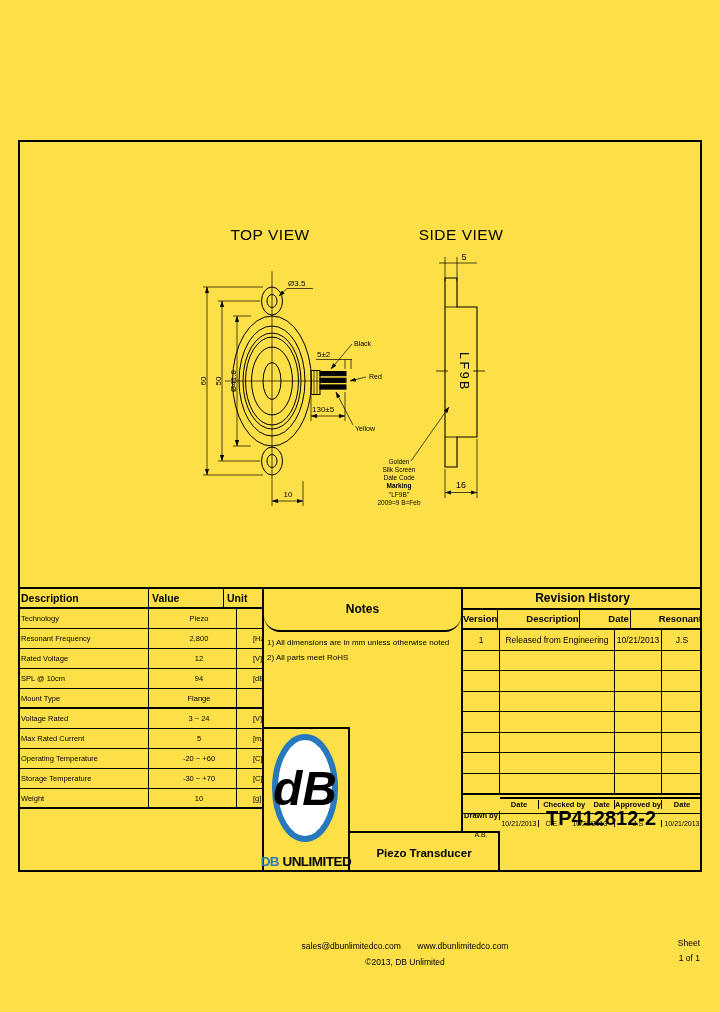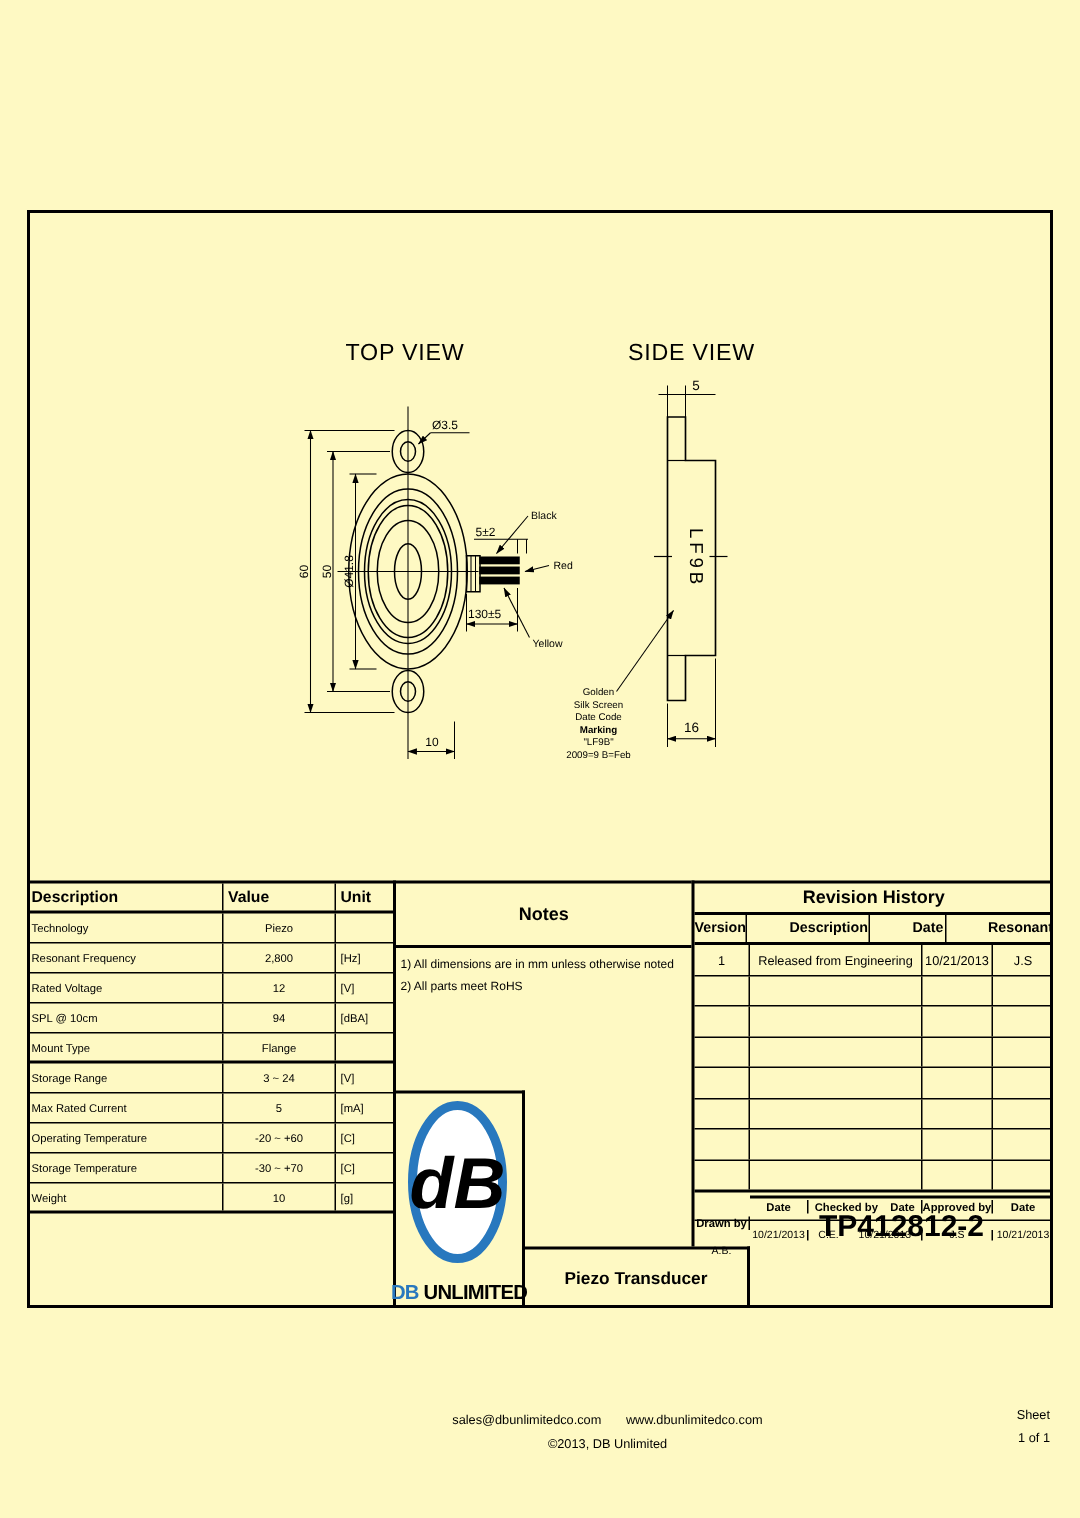--- a/index.html
+++ b/index.html
@@ -1,39 +1,39 @@
 <!DOCTYPE html>
 <html><head>
 <meta charset="utf-8">
 <style>
   html,body{margin:0;padding:0;}
   body{background:#FAF3F9;font-family:"Liberation Sans",sans-serif;color:#000;}
-  #page{position:relative;width:720px;height:1012px;background:#fef9c3;overflow:hidden;}
+  #page{position:relative;width:720px;height:1012px;background:#fde047;overflow:hidden;}
   #page *{box-sizing:border-box;}
   .abs{position:absolute;}
   #frame{left:18px;top:140px;width:684px;height:732px;border:2px solid #000;pointer-events:none;}
   #drawing{left:18px;top:140px;}
   svg text{fill:#000;stroke:none;font-family:"Liberation Sans",sans-serif;}
   .vtitle{font-size:15.5px;letter-spacing:.5px;}
   .d8{font-size:8px;} .d7{font-size:7px;} .d9{font-size:9px;}
   .cal{font-size:6.5px;} .calb{font-size:6.5px;font-weight:bold;}
   .mark-lf9b{font-size:12.5px;letter-spacing:2.5px;}
   
   .tblbox{position:absolute;border-top:2px solid #000;}
   #spec-table{left:18px;top:587px;width:246px;height:285px;border-right:2px solid #000;}
   .tbl-title{height:21px;line-height:19px;text-align:center;font-weight:bold;font-size:13px;border-bottom:2px solid #000;}
   .spec-head{display:flex;height:20px;border-bottom:2px solid #000;font-weight:bold;font-size:10.5px;line-height:18px;}
-  .spec-row{display:flex;height:20px;border-bottom:1px solid #000;font-size:7.5px;line-height:19px;}
+  .spec-row{display:flex;height:20px;border-bottom:1px solid #000;font-size:7.5px;line-height:19px;gap:13px;}
   .spec-row.thick{border-bottom-width:2px;}
   .sc1{width:131px;border-right:1px solid #000;padding-left:3px;overflow:hidden;white-space:nowrap;}
   .sc2{width:75px;border-right:1px solid #000;text-align:center;overflow:hidden;}
   .sc2h{width:75px;border-right:1px solid #000;padding-left:3px;}
   .sc3{flex:1;padding-left:3px;overflow:hidden;}
   #notes-box{left:264px;top:587px;width:197px;height:140px;}
-  .notes-title{height:43px;line-height:41px;text-align:center;font-weight:bold;font-size:12px;border-bottom:2px solid #000;}
+  .notes-title{height:43px;line-height:41px;text-align:center;font-weight:bold;font-size:12px;border-bottom:2px solid #000;border-radius:16px;}
   .note-line{font-size:8px;margin:6px 0 0 3px;}
   #rev-table{left:461px;top:587px;width:241px;height:244px;border-left:2px solid #000;}
   .rev-head{display:flex;height:20px;border-bottom:2px solid #000;font-weight:bold;font-size:9.5px;line-height:18px;text-align:left;gap:28px;}
   .rev-row{display:flex;height:21px;border-bottom:1px solid #000;font-size:8.5px;line-height:20px;text-align:center;}
   .rev-empty-wrap{height:144px;display:flex;flex-direction:column;}
   .rev-empty{flex:1;display:flex;border-bottom:1px solid #000;}
   .rev-empty:last-child{border-bottom:2px solid #000;}
   .rc1{width:37px;border-right:1px solid #000;}
   .rc2{width:115px;border-right:1px solid #000;overflow:hidden;}
   .rc3{width:47px;border-right:1px solid #000;}
@@ -191,21 +191,21 @@
         <div class="sc1">SPL @ 10cm</div>
         <div class="sc2">94</div>
         <div class="sc3">[dBA]</div>
       </div>
     <div class="spec-row thick">
         <div class="sc1">Mount Type</div>
         <div class="sc2">Flange</div>
         <div class="sc3"></div>
       </div>
     <div class="spec-row">
-        <div class="sc1">Storage Range</div>
+        <div class="sc1">Voltage Rated</div>
         <div class="sc2">3 ~ 24</div>
         <div class="sc3">[V]</div>
       </div>
     <div class="spec-row">
         <div class="sc1">Max Rated Current</div>
         <div class="sc2">5</div>
         <div class="sc3">[mA]</div>
       </div>
     <div class="spec-row">
         <div class="sc1">Operating Temperature</div>

